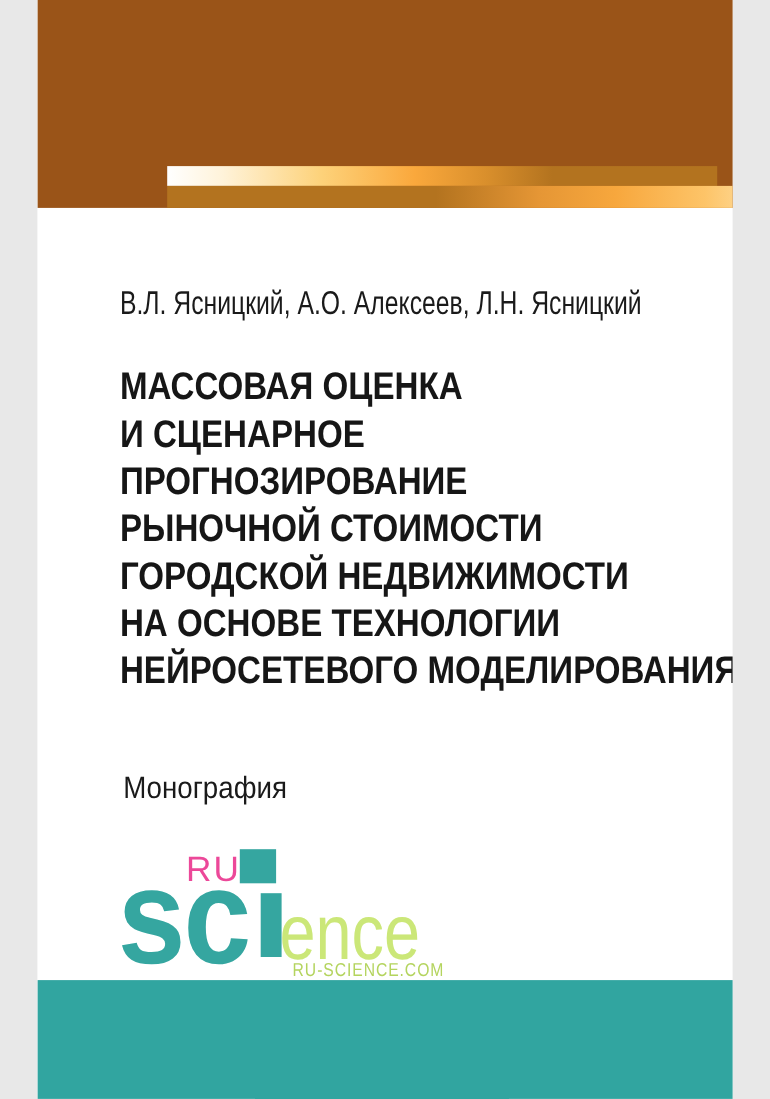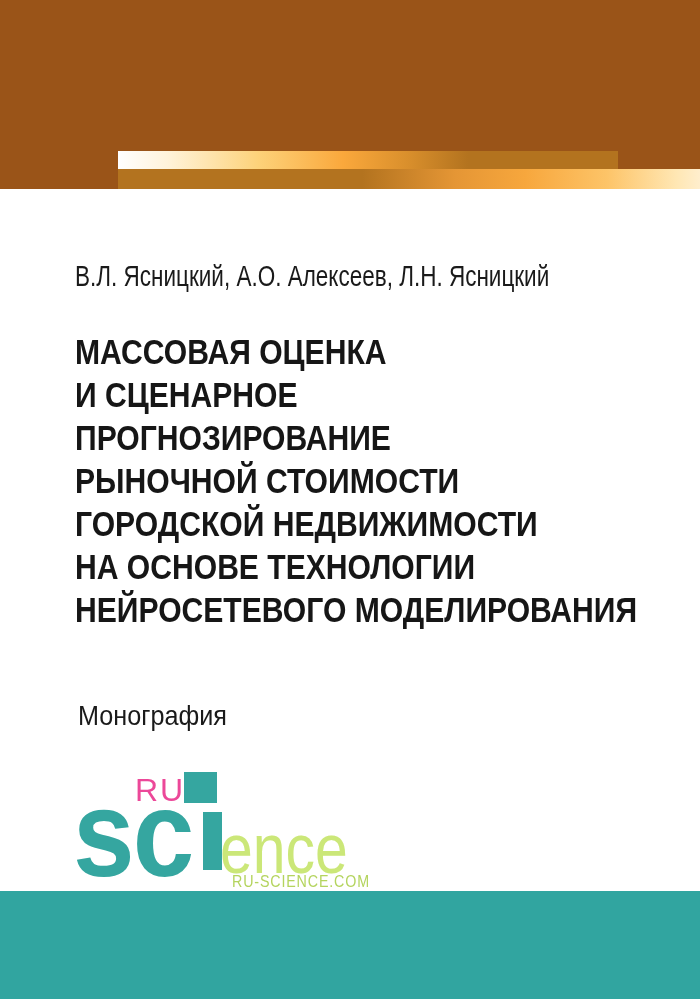--- a/index.html
+++ b/index.html
@@ -1,18 +1,18 @@
 <!DOCTYPE html>
 <html><head>
 <meta charset="utf-8">
 <style>
   html,body{margin:0;padding:0;background:#e8e8e8;}
   .page{
     position:relative;
-    width:700px;height:999px;
+    width:632px;height:999px;
     background:#ffffff;
     overflow:hidden;
     font-family:"Liberation Sans", sans-serif;
     margin:0 auto;
   }
   
   .header-block{
     position:absolute;left:0;top:0;width:700px;height:189px;
     background:#9a5418;
   }

